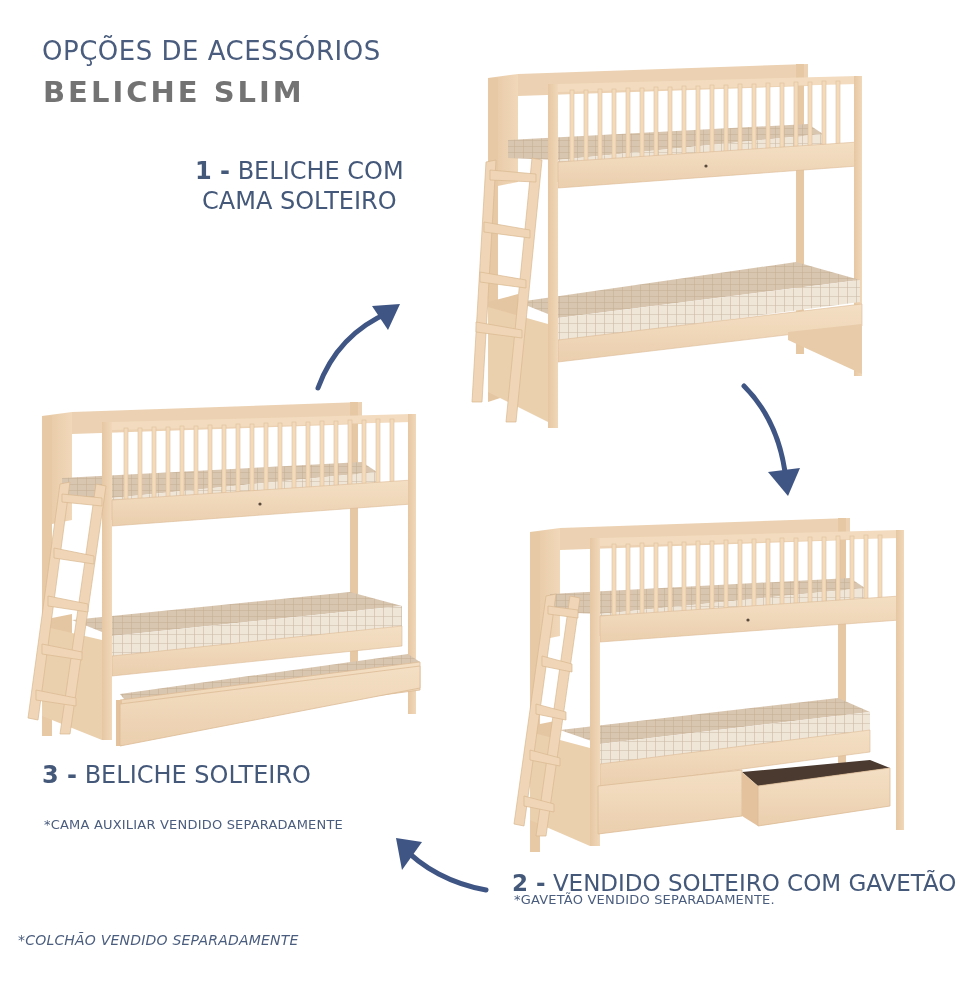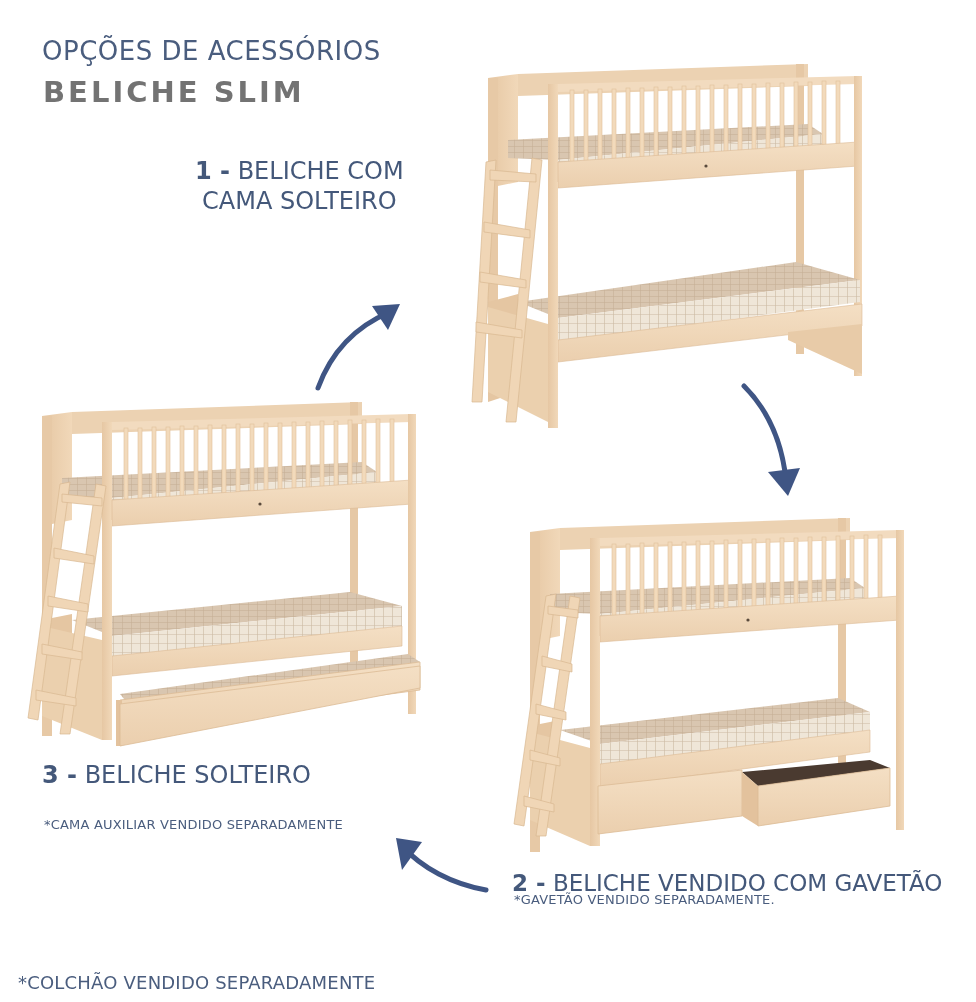--- a/index.html
+++ b/index.html
@@ -18,21 +18,21 @@
       letter-spacing: 3px; color: #737373; white-space: nowrap;
     }
     .label { font-size: 24px; line-height: 30px; color: #44587a; white-space: nowrap; }
     .label b { font-weight: bold; }
     .note { font-size: 13px; color: #4a5d7e; white-space: nowrap; letter-spacing: 0.2px; }
     .label1 { left: 195px; top: 156px; }
     .label3 { left: 42px; top: 760px; }
     .note3 { left: 44px; top: 817px; }
     .label2 { left: 512px; top: 868px; font-size: 23px; }
     .note2 { left: 514px; top: 892px; }
-    .note-bottom { left: 18px; top: 972px; font-size: 18px; }
+    .note-bottom { left: 18px; top: 932px; font-size: 14px; font-style: italic; }
     svg.bed, svg.arrow { position: absolute; overflow: visible; }
   </style>
 </head>
 <body>
 
 <svg width="0" height="0" style="position:absolute">
   <defs>
     <pattern id="grid" width="9" height="9" patternUnits="userSpaceOnUse">
       <rect width="9" height="9" fill="#efe6d8"></rect>
       <path d="M0 0 H9 M0 0 V9" stroke="#cbb9a2" stroke-width="1.2"></path>
@@ -194,17 +194,17 @@
   <div><b>3 -</b> <span>BELICHE SOLTEIRO</span></div>
 </div>
 <div class="abs note note3">*CAMA AUXILIAR VENDIDO SEPARADAMENTE</div>
 
 <svg class="arrow" style="left:392px; top:836px;" width="100" height="60" viewBox="0 0 100 60">
   <path d="M94 54 C 60 48, 30 32, 10 10" fill="none" stroke="#3f5584" stroke-width="5" stroke-linecap="round"></path>
   <polygon points="4,2 30,6 10,34" fill="#3f5584"></polygon>
 </svg>
 
 <div class="abs label label2">
-  <b>2 -</b> <span>BELICHE VENDIDO COM GAVETÃO</span>
+  <b>2 -</b> <span>VENDIDO SOLTEIRO COM GAVETÃO</span>
 </div>
 <div class="abs note note2">*GAVETÃO VENDIDO SEPARADAMENTE.</div>
 
 <div class="abs note note-bottom">*COLCHÃO VENDIDO SEPARADAMENTE</div>
 
 </body></html>

